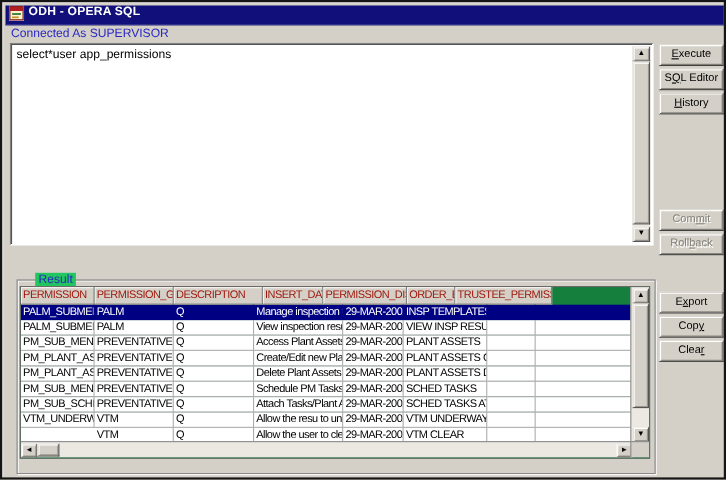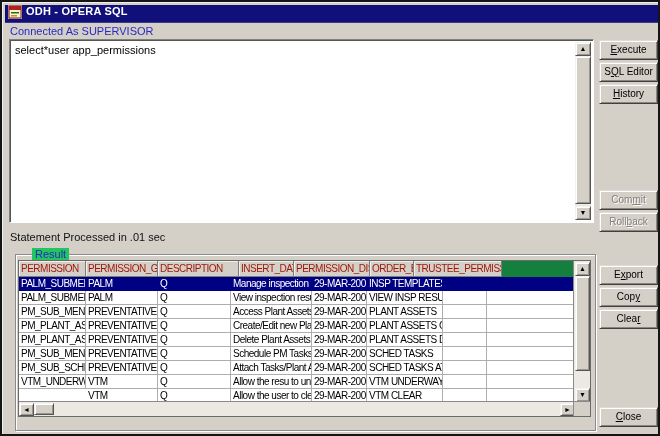--- a/index.html
+++ b/index.html
@@ -131,21 +131,20 @@
       <div class="sbbtn" style="bottom:0;">▼</div>
     </div>
   </div>
 
   <div class="btn" style="top:38px;"><u>E</u><span>x</span><span>e</span><span>c</span><span>u</span><span>t</span><span>e</span><span> </span><span>S</span><span>Q</span><span>L</span></div>
   <div class="btn" style="top:60px;"><span>S</span><u>Q</u><span>L</span><span> </span><span>E</span><span>d</span><span>i</span><span>t</span><span>o</span><span>r</span></div>
   <div class="btn" style="top:82px;"><u>H</u><span>i</span><span>s</span><span>t</span><span>o</span><span>r</span><span>y</span></div>
   <div class="btn disabled" style="top:188px;"><span>C</span><span>o</span><span>m</span><u>m</u><span>i</span><span>t</span></div>
   <div class="btn disabled" style="top:210px;"><span>R</span><span>o</span><span>l</span><span>l</span><u>b</u><span>a</span><span>c</span><span>k</span></div>
 
-  <div id="status">Statement Processed in .01 sec</div>
 
   <div id="resultbox"></div>
   <div id="resultlabel" class="bluetext">Result</div>
 
   <div id="grid">
     <div id="grid-header">
         <div class="hcell" style="width: 67px;">PERMISSION</div>
         <div class="hcell" style="width: 72px;">PERMISSION_GROUP</div>
         <div class="hcell" style="width: 81px;">DESCRIPTION</div>
         <div class="hcell" style="width: 55px;">INSERT_DATE</div>
@@ -255,15 +254,14 @@
       <div class="hsbbtn" style="left:0;">◄</div>
       <div class="sbthumb" style="left:15px; top:1px; bottom:1px; width:20px; height:auto;"></div>
       <div class="hsbbtn" style="right:0;">►</div>
     </div>
     <div id="grid-corner"></div>
   </div>
 
   <div class="btn" style="top:263px;"><span>E</span><u>x</u><span>p</span><span>o</span><span>r</span><span>t</span></div>
   <div class="btn" style="top:285px;"><span>C</span><span>o</span><span>p</span><u>y</u></div>
   <div class="btn" style="top:307px;"><span>C</span><span>l</span><span>e</span><span>a</span><u>r</u></div>
-  <div class="btn" style="top:405px;"><u>C</u><span>l</span><span>o</span><span>s</span><span>e</span></div>
 
 </div>
 
 </body></html>

